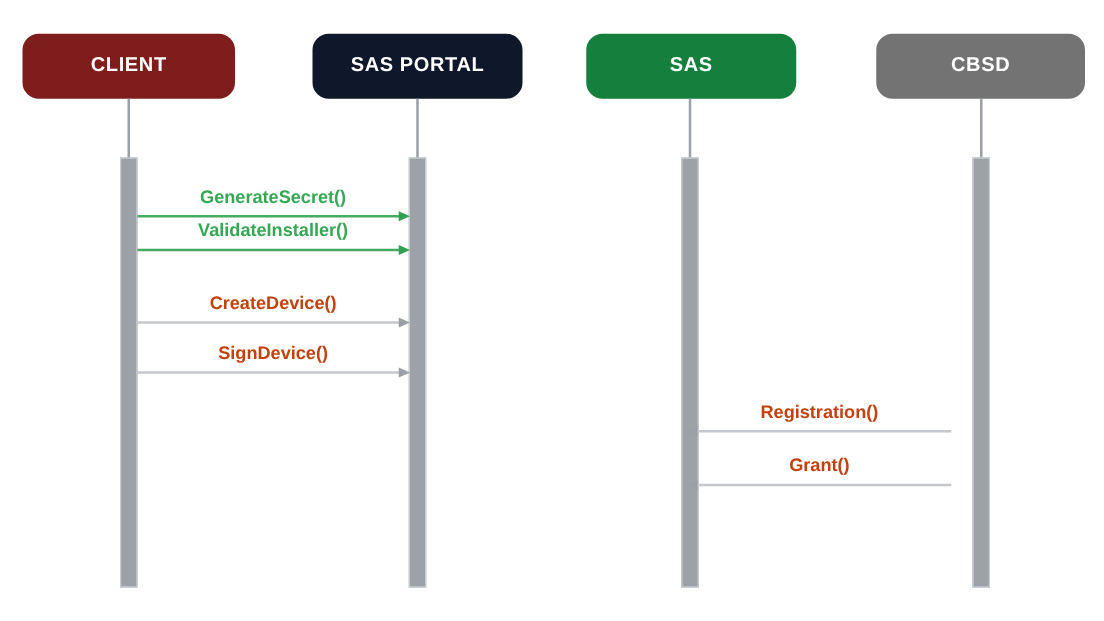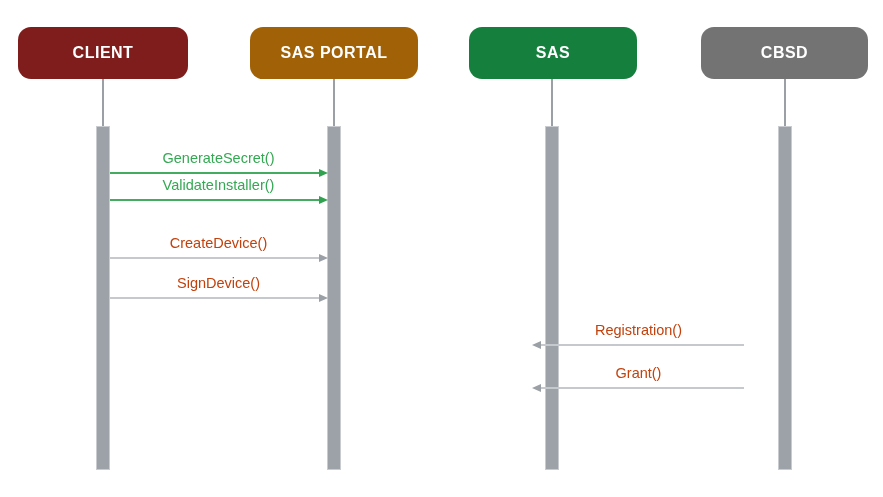--- a/index.html
+++ b/index.html
@@ -21,21 +21,21 @@
     color: #ffffff;
     font-weight: bold;
     font-size: 16px;
     letter-spacing: 0.5px;
     display: flex;
     align-items: center;
     justify-content: center;
     box-sizing: border-box;
   }
   .box-client     { left: 18px;  width: 170px; background: #7f1d1d; }
-  .box-sas-portal { left: 250px; width: 168px; background: #a16207; }
+  .box-sas-portal { left: 250px; width: 168px; background: #0f172a; }
   .box-sas        { left: 469px; width: 168px; background: #15803d; }
   .box-cbsd       { left: 701px; width: 167px; background: #737373; }
 
   
   .lifeline {
     position: absolute;
     top: 79px;
     height: 47px;
     width: 2px;
     background: #9AA0A6;
@@ -56,36 +56,37 @@
     box-sizing: border-box;
   }
   .bar-client     { left: 96px;  }
   .bar-sas-portal { left: 327px; }
   .bar-sas        { left: 545px; }
   .bar-cbsd       { left: 778px; }
 
   
   .msg { position: absolute; height: 26px; }
   .msg-left-group  { left: 110px; width: 217px; }
-  .msg-right-group { left: 533px; width: 211px; }
+  .msg-right-group { left: 550px; width: 211px; }
   .m1 { top: 148px; }
   .m2 { top: 175px; }
   .m3 { top: 233px; }
   .m4 { top: 273px; }
   .m5 { top: 320px; }
   .m6 { top: 363px; }
 
   .msg-label {
     position: absolute;
     bottom: 8px;
     left: 0;
     width: 100%;
     text-align: center;
     font-size: 14.5px;
     white-space: nowrap;
+    font-weight: bold;
   }
   .msg-line {
     position: absolute;
     bottom: 0;
     height: 2px;
   }
   .msg-arrow {
     position: absolute;
     bottom: -3px;
     width: 0;

